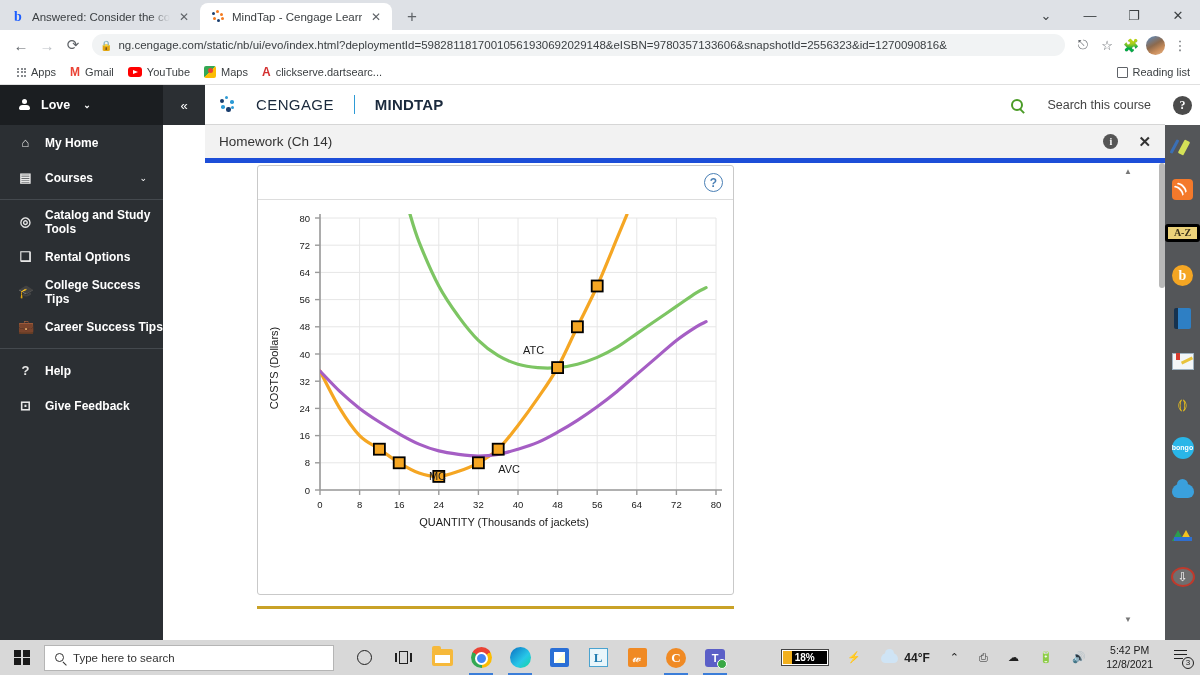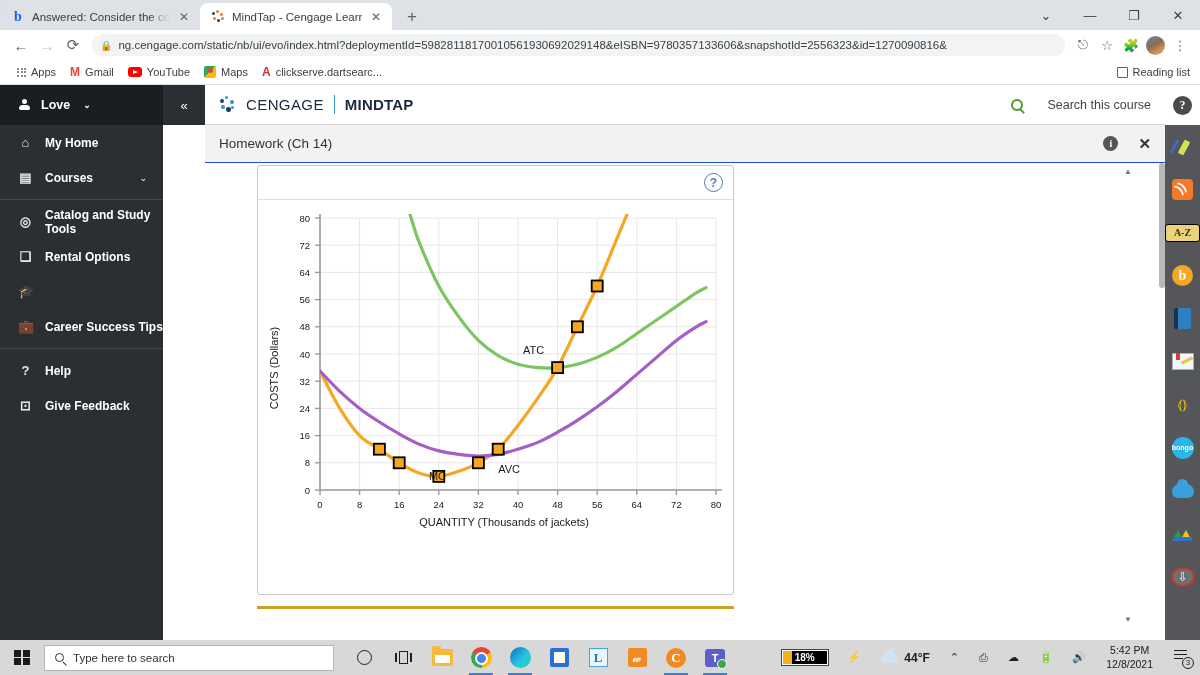--- a/index.html
+++ b/index.html
@@ -125,40 +125,40 @@
   .lsb-item .chev { margin-right: 16px; font-size: 9px; font-weight: normal; }
   .lsb-divider { height: 1px; background: #44494e; margin: 4px 0; }
   .sic { width: 15px; flex: 0 0 15px; text-align: center; font-size: 13px; color: #e8e8e8; line-height: 1; }
 
   
   .main { position: absolute; left: 205px; top: 0; right: 35px; height: 555px; background: #fff; }
   .mt-header {
     height: 40px; border-bottom: 1px solid #d6d6d6; display: flex; align-items: center;
     padding: 0 14px; background: #fff;
   }
-  .brandmark { display: flex; align-items: center; gap: 10px; }
+  .brandmark { display: flex; align-items: center; gap: 20px; }
   .cengage-dots { position: relative; width: 17px; height: 17px; }
   .cengage-dots i { position: absolute; border-radius: 50%; display: block; }
   .cd1{left:1px;top:3px;width:4px;height:4px;background:#1a3e6e;}
   .cd2{left:6px;top:0px;width:3px;height:3px;background:#2e9bd6;}
   .cd3{left:11px;top:4px;width:3.5px;height:3.5px;background:#2e9bd6;}
   .cd4{left:2px;top:9px;width:3.5px;height:3.5px;background:#2e9bd6;}
   .cd5{left:7px;top:11px;width:4.5px;height:4.5px;background:#1a3e6e;}
   .cd6{left:12px;top:10px;width:3px;height:3px;background:#2e9bd6;}
   .brand-cengage { font-size: 15px; color: #1b2a3d; letter-spacing: .4px; }
   .brand-sep { width: 1px; height: 19px; background: #2e9bd6; }
   .brand-mindtap { font-size: 15px; color: #1b2a3d; font-weight: bold; letter-spacing: .2px; }
   .search-course { margin-left: auto; display: flex; align-items: center; gap: 24px;
     font-size: 12.5px; color: #444; }
   .mag { width: 12px; height: 12px; border: 2px solid #4a9b26; border-radius: 50%; position: relative; }
   .mag::after { content: ""; position: absolute; right: -4px; bottom: -3px; width: 6px; height: 2px;
     background: #4a9b26; transform: rotate(45deg); }
 
   .hw-bar {
-    height: 38px; background: #f2f2f2; border-bottom: 1px solid #1d4ed8;
+    height: 38px; background: #f2f2f2; border-bottom: 5px solid #1d4ed8;
     display: flex; align-items: center; padding: 0 14px;
   }
   .hw-title { font-size: 13.5px; color: #333; }
   .hw-actions { margin-left: auto; display: flex; align-items: center; gap: 20px; }
   .info-ico {
     width: 15px; height: 15px; border-radius: 50%; background: #555; color: #fff;
     font-size: 10px; font-weight: bold; display: flex; align-items: center; justify-content: center;
     font-family: "Liberation Serif", serif;
   }
   .close-x { font-size: 15px; color: #333; font-weight: bold; }
@@ -192,21 +192,21 @@
   }
   .rtool { height: 43px; display: flex; align-items: center; justify-content: center; }
   .ri-pen { position: relative; width: 24px; height: 20px; }
   .ri-pen::before { content:""; position:absolute; left:2px; top:2px; width:3px; height:15px;
     background:#3b6fb5; transform: rotate(28deg); border-radius:1px;}
   .ri-pen::after { content:""; position:absolute; left:10px; top:3px; width:6px; height:15px;
     background:#d4e157; transform: rotate(28deg); border-radius:1px;}
   .ri-rss { width: 21px; height: 21px; background: #f4792b; border-radius: 4px; position: relative; }
   .ri-rss::after { content:"))"; position:absolute; left:4px; top:1px; color:#fff; font-size:13px;
     font-weight:bold; transform: rotate(-45deg);}
-  .ri-az { width: 42px; height: 18px; background: #ecd27a; border: 1px solid #000000; border-radius: 3px;
+  .ri-az { width: 42px; height: 18px; background: #ecd27a; border: 3px solid #000000; border-radius: 3px;
     color: #3b3118; font-size: 10px; font-weight: bold; display: flex; align-items: center;
     justify-content: center; font-family: "Liberation Serif", serif; }
   .ri-b { width: 21px; height: 21px; border-radius: 50%; background: #f5a623; color: #fff;
     font-size: 14px; font-weight: bold; display: flex; align-items: center; justify-content: center;
     font-family: "Liberation Serif", serif;}
   .ri-book { width: 17px; height: 21px; background: #2e7fc4; border-left: 4px solid #16324f; border-radius: 2px; }
   .ri-note { width: 22px; height: 17px; background: #f3f6f8; border: 1px solid #9fb3c2; position: relative; }
   .ri-note::before { content:""; position:absolute; left:3px; top:-1px; width:4px; height:7px; background:#d63b2f;}
   .ri-note::after { content:""; position:absolute; left:8px; top:5px; width:12px; height:3px;
     background:#e8c33c; transform: rotate(-25deg);}
@@ -424,20 +424,21 @@
         <div class="lsb-item">
           <span class="sic">◎</span>
           <span class="lbl">Catalog and Study Tools</span>
         </div>
         <div class="lsb-item">
           <span class="sic">❑</span>
           <span class="lbl">Rental Options</span>
         </div>
         <div class="lsb-item">
           <span class="sic">🎓</span>
+          <span class="lbl">College Success Tips</span>
         </div>
         <div class="lsb-item">
           <span class="sic">💼</span>
           <span class="lbl">Career Success Tips</span>
         </div>
       </div>
 
       <div class="lsb-divider"></div>
 
       <div>

